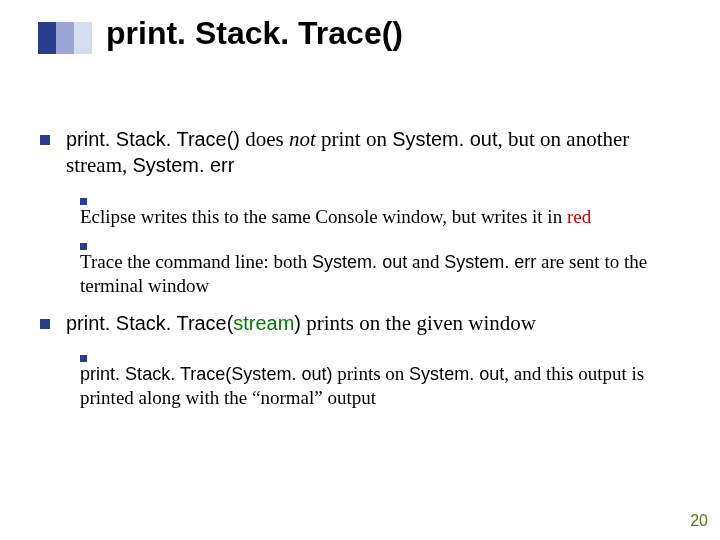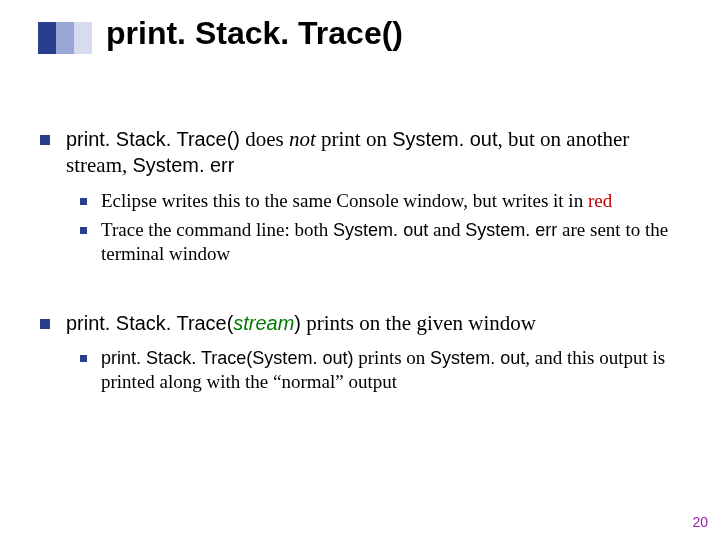--- a/index.html
+++ b/index.html
@@ -56,44 +56,45 @@
     margin-right: 16px;
   }
   .b1 .txt { flex: 1; }
   .b2list {
     margin-left: 40px;
   }
   .b2 {
     display: flex;
     margin-bottom: 6px;
     font-size: 19px;
+    flex-direction: column;
   }
   .b2 .sq {
     flex: 0 0 auto;
     width: 7px;
     height: 7px;
     background: #2a3e8e;
     margin-top: 9px;
     margin-right: 14px;
   }
   .b2 .txt { flex: 1; }
   .code {
     font-family: Arial, Helvetica, sans-serif;
     font-size: 0.95em;
   }
   .italic { font-style: italic; }
   .red { color: #c00000; }
-  .green { color: #007a00; font-style: italic; }
+  .green { color: #007a00; }
   .pagenum {
     position: absolute;
     right: 12px;
     bottom: 10px;
     font-family: Arial, Helvetica, sans-serif;
-    font-size: 14px;
-    color: #a21caf;
+    font-size: 16px;
+    color: #4d7c0f;
   }
 </style>
 </head>
 <body>
 
 <div class="accent-bar">
   <div class="c1"></div>
     <div class="c2"></div>
     <div class="c3"></div>
 </div>

